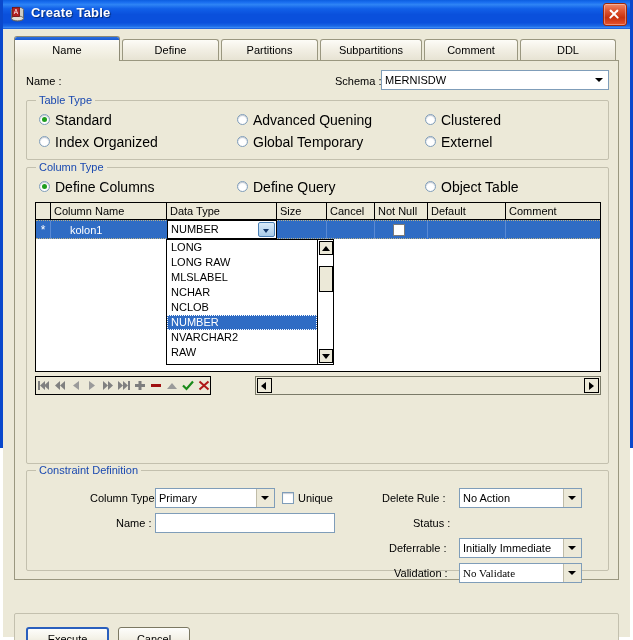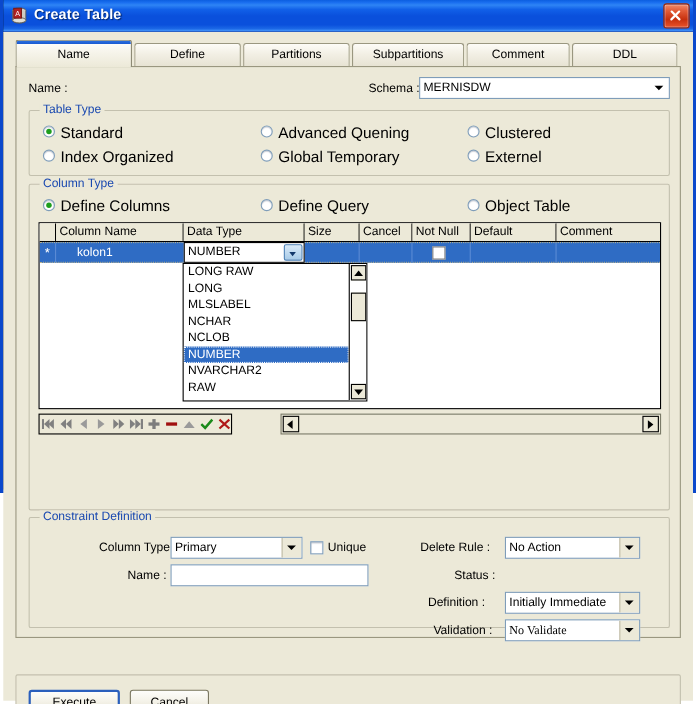--- a/index.html
+++ b/index.html
@@ -552,22 +552,22 @@
           </div>
 
           <div class="cell-editor" style="left:131px; top:17px; width:110px;">
             <span class="cval">NUMBER</span>
             <span class="cbtn"></span>
           </div>
         </div>
 
         <div class="dropdown" style="left:139px; top:71px; width:168px; height:126px;">
           <div style="position:absolute; left:0; top:0; right:16px;">
+            <div class="dd-item">LONG</div>
             <div class="dd-item">LONG RAW</div>
-            <div class="dd-item">LONG</div>
             <div class="dd-item">MLSLABEL</div>
             <div class="dd-item">NCHAR</div>
             <div class="dd-item">NCLOB</div>
             <div class="dd-item sel">NUMBER</div>
             <div class="dd-item">NVARCHAR2</div>
             <div class="dd-item">RAW</div>
           </div>
           <div class="dd-scroll">
             <div class="sb-btn up"></div>
             <div class="sb-thumb" style="top:26px; height:26px;"></div>
@@ -662,21 +662,21 @@
         <div class="textbox" style="left:128px; top:42px; width:180px;"></div>
 
         <div class="lbl" style="left:355px; top:21px;">Delete Rule :</div>
         <div class="combo" style="left:432px; top:17px; width:123px;">
           <span class="cval">No Action</span>
           <span class="carrow"></span>
         </div>
 
         <div class="lbl" style="left:386px; top:46px;">Status :</div>
 
-        <div class="lbl" style="left:362px; top:71px;">Definition :</div>
+        <div class="lbl" style="left:362px; top:71px;">Deferrable :</div>
         <div class="combo" style="left:432px; top:67px; width:123px;">
           <span class="cval">Initially Immediate</span>
           <span class="carrow"></span>
         </div>
 
         <div class="lbl" style="left:367px; top:96px;">Validation :</div>
         <div class="combo" style="left:432px; top:92px; width:123px;font-family:Liberation Serif, serif;">
           <span class="cval">No Validate</span>
           <span class="carrow"></span>
         </div>

